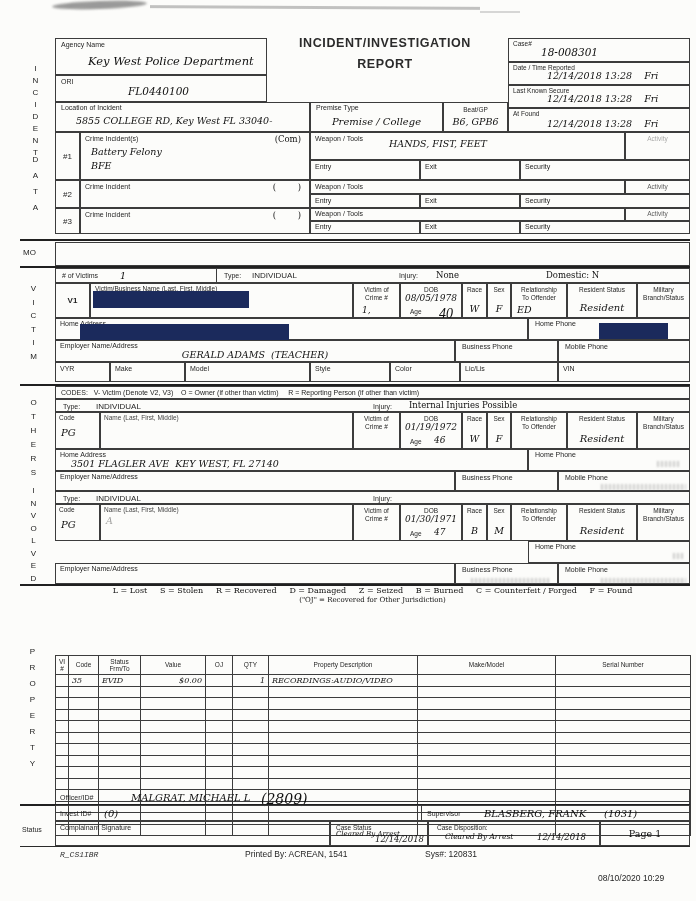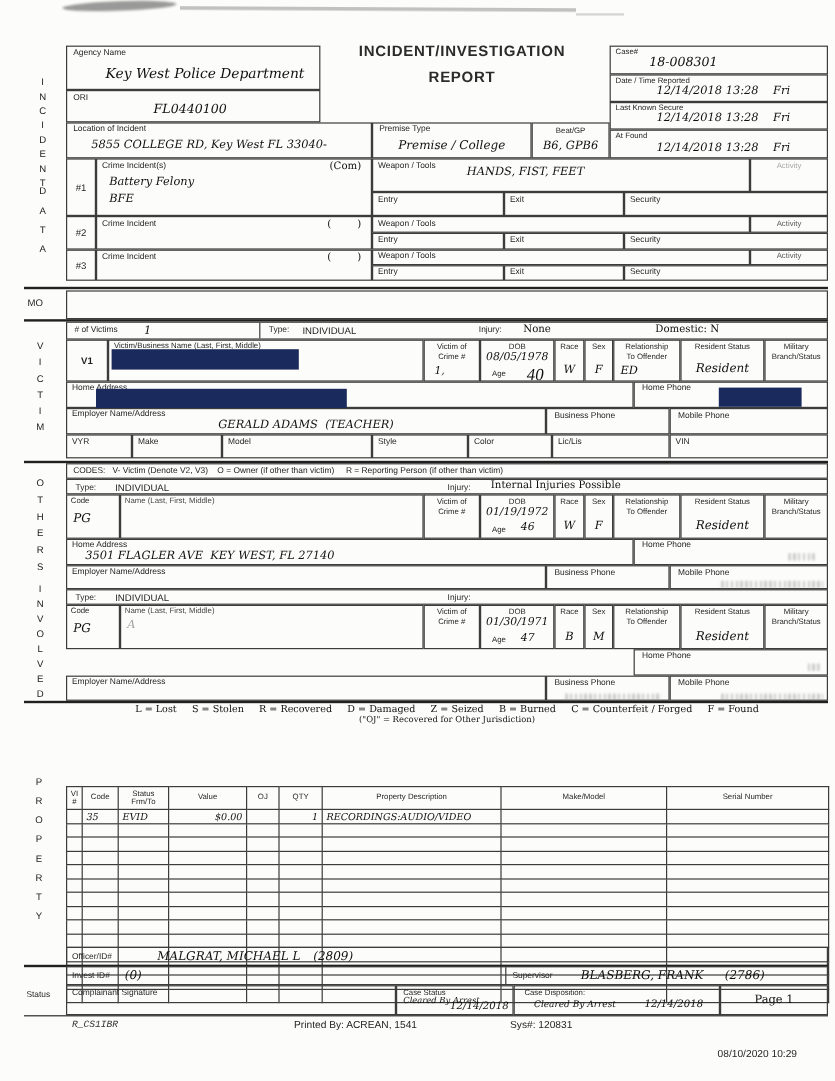--- a/index.html
+++ b/index.html
@@ -568,30 +568,30 @@
           <td></td>
           <td></td>
           <td></td>
         </tr>
   </tbody>
     </table>
 
   <div class="cell" style="left:55px;top:789px;width:635px;height:16px;">
     <span class="lbl l7" style="left:4px;top:4px;">Officer/ID#</span>
     <span class="val" style="left:75px;top:2px;font-size:10px;">MALGRAT, MICHAEL L</span>
-    <span class="val" style="left:205px;top:2px;font-size:10px;">(2809)</span>
+    <span class="val" style="left:205px;top:2px;font-size:14px;">(2809)</span>
   </div>
   <div class="divider" style="top:804px;"></div>
   <div class="cell" style="left:55px;top:805px;width:635px;height:16px;">
     <span class="lbl l7" style="left:4px;top:4px;">Invest ID#</span>
     <span class="val" style="left:48px;top:2px;font-size:10px;">(0)</span>
     <div style="position:absolute;left:365px;top:0;bottom:0;width:1px;background:#3c3c3c;"></div>
     <span class="lbl l7" style="left:371px;top:4px;">Supervisor</span>
     <span class="val" style="left:428px;top:2px;font-size:10px;">BLASBERG, FRANK</span>
-    <span class="val" style="left:548px;top:2px;font-size:10px;">(2786)</span>
+    <span class="val" style="left:548px;top:2px;font-size:10px;">(1031)</span>
   </div>
   <div class="cell" style="left:55px;top:821px;width:275px;height:25px;">
     <span class="lbl l7" style="left:4px;top:2px;">Complainant Signature</span>
   </div>
   <div class="cell" style="left:330px;top:821px;width:98px;height:25px;">
     <span class="lbl" style="left:5px;top:2px;">Case Status</span>
     <span class="val" style="left:5px;top:9px;font-size:7px;">Cleared By Arrest</span>
     <span class="val" style="right:3px;top:13px;font-size:8.5px;">12/14/2018</span>
   </div>
   <div class="cell" style="left:428px;top:821px;width:172px;height:25px;">

